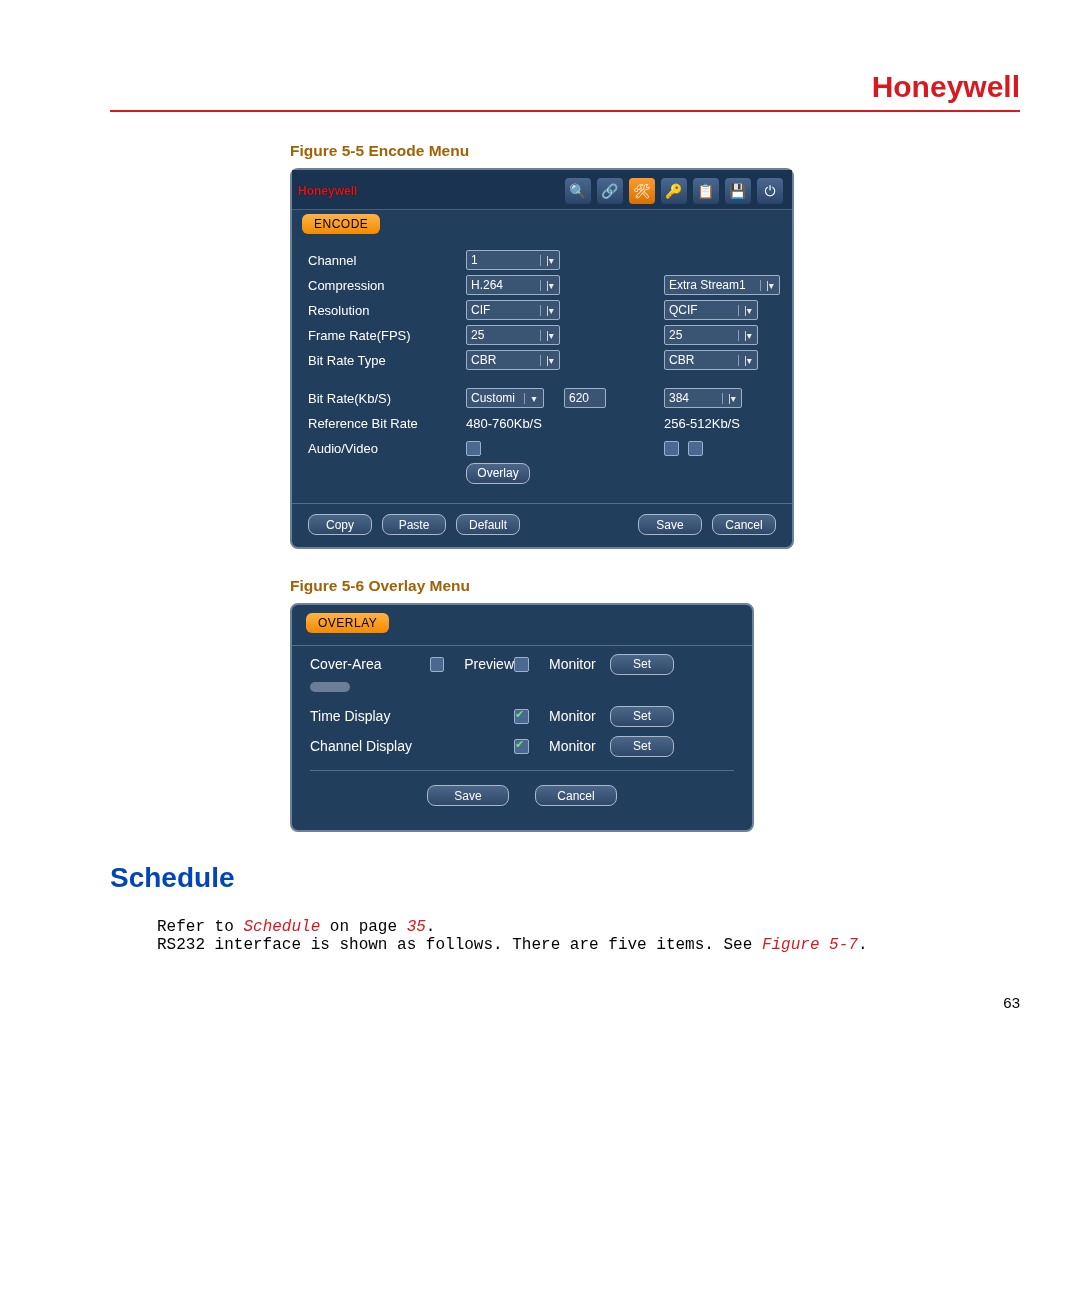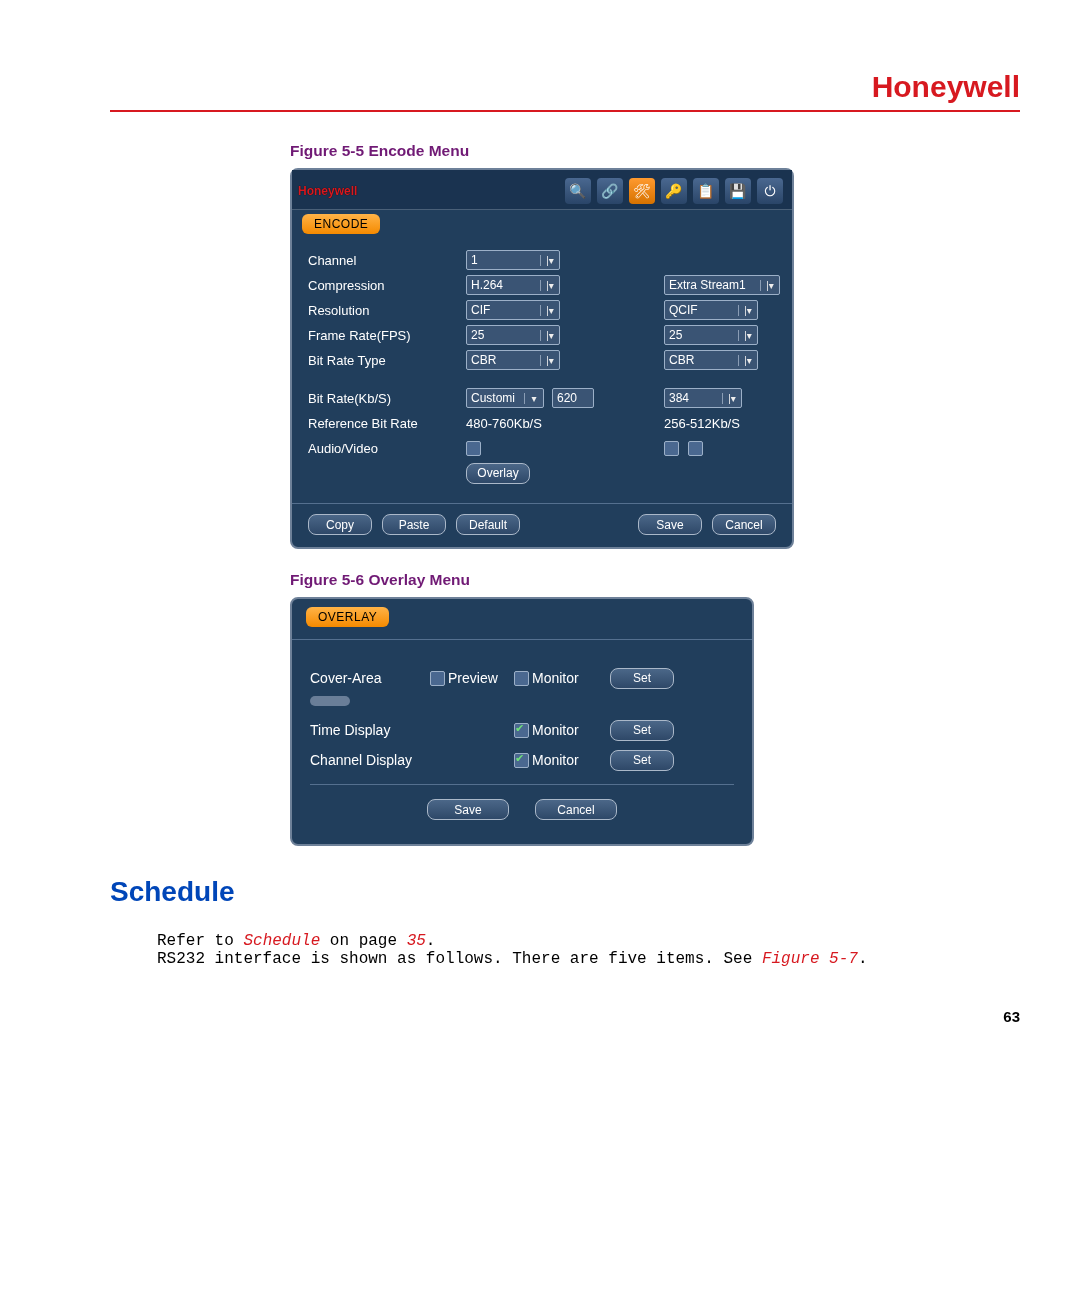--- a/index.html
+++ b/index.html
@@ -15,21 +15,21 @@
   .brand-header {
     text-align: right;
     font-size: 30px;
     font-weight: bold;
     color: #d71920;
     padding-bottom: 6px;
     border-bottom: 2px solid #d71920;
     margin-bottom: 30px;
   }
   .figure-caption {
-    color: #701a75;
+    color: #a16207;
     font-weight: bold;
     font-size: 15.5px;
     margin: 12px 0 8px 180px;
   }
   .screenshot-outer {
     margin-left: 180px;
   }
 
   
   .encode-panel {
@@ -179,31 +179,31 @@
     border: 2px solid #6e8199;
     border-radius: 8px;
     color: #fff;
     font-family: Arial, sans-serif;
     font-size: 14px;
     padding: 4px 0 14px 0;
   }
   .ov-body {
     border-top: 1px solid #55708f;
     margin-top: 6px;
-    padding: 20px 18px 10px 18px;
+    padding: 0 18px 10px 18px;
   }
   .ov-row {
     display: flex;
     align-items: center;
     margin: 6px 0;
     height: 24px;
   }
   .ov-label { width: 120px; flex: 0 0 120px; }
   .ov-slot { width: 84px; flex: 0 0 84px; display:flex; align-items:center; }
-  .ov-slot .word { margin-left: 0; }
+  .ov-slot .word { margin-left: 17px; }
   .ov-set { margin-left: 12px; text-align: right; }
   .track {
     margin: 2px 0 12px 0;
     width: 40px;
     height: 10px;
     background: #6a7e98;
     border-radius: 5px;
   }
   .ov-btn-row {
     border-top: 1px solid #55708f;
@@ -224,21 +224,20 @@
   .body-text {
     font-size: 16px;
     margin-left: 47px;
     font-family: Liberation Mono, monospace;
   }
   .body-text .ref { color: #d71920; font-style: italic; }
   .page-num {
     text-align: right;
     font-size: 15px;
     margin-top: 40px;
-    font-weight: bold;
   }
 </style>
 </head>
 <body>
 
 <div class="page">
 
   <div class="brand-header">Honeywell</div>
 
   <div class="figure-caption">Figure 5-5 Encode Menu</div>
@@ -336,21 +335,21 @@
 
         <div style="height:10px"></div>
 
         <div class="enc-row">
           <span class="enc-label">Bit Rate(Kb/S)</span>
           <span class="enc-col">
             <span class="dropdown" style="width:70px">
               <span class="dd-val">Customi</span>
                 <span class="dd-arrow">▾</span>
             </span>
-            <span class="enc-input" style="width:32px; margin-left:8px;">620</span>
+            <span class="enc-input" style="width:32px; margin-left:20px;">620</span>
           </span>
           <span class="enc-col2">
             <span class="dropdown" style="width:70px">
               <span class="dd-val">384</span>
                 <span class="dd-arrow">|▾</span>
             </span>
           </span>
         </div>
 
         <div class="enc-row">
@@ -382,21 +381,21 @@
         <span class="hw-btn">Copy</span>
         <span class="hw-btn">Paste</span>
         <span class="hw-btn">Default</span>
         <span class="spacer"></span>
         <span class="hw-btn">Save</span>
         <span class="hw-btn">Cancel</span>
       </div>
     </div>
   </div>
 
-  <div class="figure-caption" style="margin-top:22px">Figure 5-6 Overlay Menu</div>
+  <div class="figure-caption" style="margin-top:28px">Figure 5-6 Overlay Menu</div>
 
   <div class="screenshot-outer">
     <div class="overlay-panel">
       <span class="tab" style="margin-left:14px">OVERLAY</span>
 
       <div class="ov-body">
         <div class="ov-row">
           <span class="ov-label">Cover-Area</span>
           <span class="ov-slot">
             <span class="checkbox"></span>

